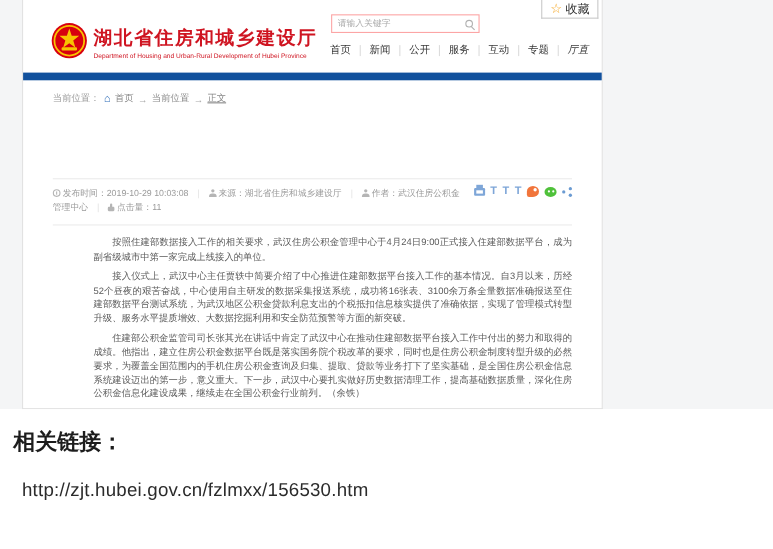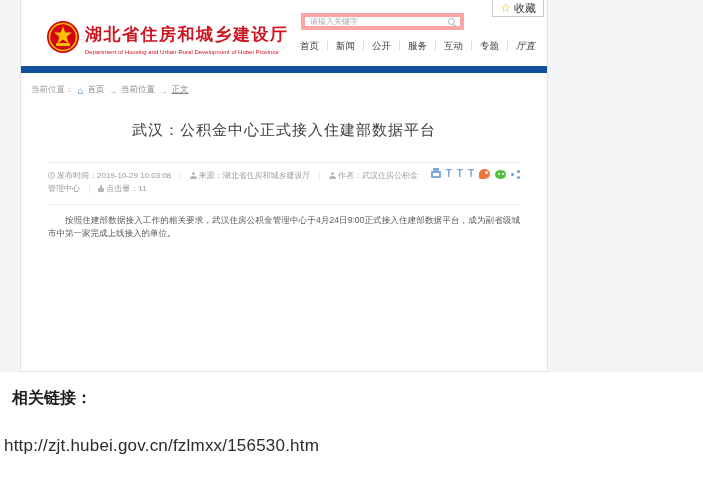--- a/index.html
+++ b/index.html
@@ -15,22 +15,22 @@
   }
   
   .fav-btn {
     position:absolute; top:0; right:3px; height:17px; padding:0 7px;
     background:#fff; border:1px solid #c9c9c9; border-top:none;
     display:flex; align-items:center; gap:3px; font-size:11px; color:#333; cursor:pointer;
   }
   .fav-star { color:#f5a623; font-size:12px; line-height:1; }
   
   .search-wrap {
-    position:absolute; top:13px; left:280px; width:163px; height:17px;
-    background:#fff; border:4px solid #fca5a5; display:flex; align-items:center; padding:0 5px;
+    position:absolute; top:13px; left:280px; width:135px; height:17px;
+    background:#fff; border:1px solid #fca5a5; display:flex; align-items:center; padding:0 5px;
   }
   .search-input {
     border:none; outline:none; flex:1; font-size:8px; color:#555; background:transparent;
     font-family:inherit; min-width:0;
   }
   .search-input::placeholder { color:#aaa; }
   .icon-mag { width:7px; height:7px; border:1px solid #b0b0b0; border-radius:50%; position:relative; flex:none; cursor:pointer; }
   .icon-mag::after { content:''; position:absolute; left:5px; top:5px; width:4px; height:1px; background:#b0b0b0; transform:rotate(45deg); transform-origin:0 0; }
   
   .logo { position:absolute; left:25px; top:19px; width:34px; height:36px; }
@@ -38,21 +38,21 @@
   .site-name { color:#cf1421; font-size:17px; font-weight:bold; letter-spacing:1.5px; white-space:nowrap; }
   .site-name-en { color:#cf1421; font-size:6px; margin-top:3px; white-space:nowrap; }
   .nav { position:absolute; left:271px; top:41px; display:flex; align-items:center; }
   .nav-item {
     font-size:9.5px; color:#3a3a3a; padding:0 8px; line-height:10px;
     border-right:1px solid #dcdcdc; cursor:pointer; white-space:nowrap;
   }
   .nav-item:last-child { border-right:none;font-style:italic; }
   .bluebar { position:absolute; left:0; top:66px; width:100%; height:7px; background:#12519d; }
   
-  .breadcrumb { position:absolute; left:10px; top:84px; font-size:8.5px; color:#999; display:flex; align-items:flex-end; gap:4px; }
+  .breadcrumb { position:absolute; left:27px; top:84px; font-size:8.5px; color:#999; display:flex; align-items:flex-end; gap:4px; }
   .home-glyph { color:#2f6db8; font-size:10px; line-height:1; }
   .crumb-link { color:#888; cursor:pointer; }
   .crumb-current { color:#888;text-decoration:underline; }
   .crumb-sep { color:#aaa; }
   
   .art-title { position:absolute; left:0; top:121px; width:100%; text-align:center; font-size:15px; color:#3d3d3d; font-weight:400; letter-spacing:1px; }
   .divider { position:absolute; left:27px; right:27px; height:1px; background:#ececec; }
   .d1 { top:162px; } .d2 { top:204px; }
   .meta { position:absolute; left:27px; right:27px; top:169px; font-size:8px; color:#9a9a9a; line-height:13px; }
   .meta-icons { float:right; display:flex; align-items:center; gap:5px; margin-left:6px; }
@@ -70,25 +70,25 @@
   .icon-print::after { content:''; position:absolute; top:2px; left:2px; width:6px; height:3px; background:#fff; }
   .t-ctrl { color:#7ea6d8; font-size:10px; font-weight:bold; line-height:1; cursor:pointer; }
   .icon-weibo { display:inline-block; width:11px; height:10px; background:#f1753b; border-radius:50% 50% 50% 2px; position:relative; cursor:pointer; }
   .icon-weibo::after { content:''; position:absolute; right:2px; top:2px; width:3px; height:3px; background:#fff; border-radius:50%; }
   .icon-wechat { display:inline-block; width:11px; height:9px; background:#4fc13a; border-radius:50%; position:relative; cursor:pointer; }
   .icon-wechat::after { content:''; position:absolute; left:2.5px; top:3px; width:2px; height:2px; background:#fff; border-radius:50%; box-shadow:4px 0 0 #fff; }
   .icon-share { display:inline-block; width:9px; height:9px; position:relative; cursor:pointer; }
   .icon-share::before { content:''; position:absolute; left:0; top:3px; width:3px; height:3px; border-radius:50%; background:#6b9bd2; box-shadow:6px -3px 0 #6b9bd2, 6px 3px 0 #6b9bd2; }
   
   .art-body { position:absolute; left:27px; right:27px; top:214px; font-size:8.5px; color:#5a5a5a; line-height:12.5px; text-align:justify; }
-  .art-body p { text-indent:2em; margin-bottom:6px; }
+  .art-body p { text-indent:2em; margin-bottom:6px;margin-left:37px; }
   
   .related { position:absolute; left:0; top:372px; width:703px; height:127px; background:#fff; }
-  .related-heading { position:absolute; left:12px; top:16px; font-size:16px; font-weight:bold; color:#1d1d1d; }
-  .related-url { position:absolute; left:4px; top:64px; font-size:17px; color:#2b2b2b; letter-spacing:0.2px; cursor:pointer; }
+  .related-heading { position:absolute; left:12px; top:16px; font-size:20px; font-weight:bold; color:#1d1d1d; }
+  .related-url { position:absolute; left:20px; top:64px; font-size:17px; color:#2b2b2b; letter-spacing:0.2px; cursor:pointer; }
 </style>
 </head>
 <body>
 
 <div class="backdrop"></div>
 
 <div class="shot">
 
   <div class="fav-btn">
     <span class="fav-star">☆</span>
@@ -127,21 +127,20 @@
   <div class="breadcrumb">
     <span>当前位置：</span>
     <span class="home-glyph">⌂</span>
     <span class="crumb-link">首页</span>
     <span class="crumb-sep">→</span>
     <span class="crumb-link">当前位置</span>
     <span class="crumb-sep">→</span>
     <span class="crumb-current">正文</span>
   </div>
 
-  <div class="art-title">武汉：公积金中心正式接入住建部数据平台</div>
 
   <div class="divider d1"></div>
 
   <div class="meta">
     <span class="meta-icons">
       <span class="icon-print"></span>
       <span class="t-ctrl">T</span>
       <span class="t-ctrl">T</span>
       <span class="t-ctrl">T</span>
       <span class="icon-weibo"></span>
@@ -154,20 +153,22 @@
     <span class="meta-sep">｜</span>
     <span class="icon-person"></span><span>作者：</span><span>武汉住房公积金管理中心</span>
     <span class="meta-sep">｜</span>
     <span class="icon-hand"></span><span>点击量：</span><span>11</span>
   </div>
 
   <div class="divider d2"></div>
 
   <div class="art-body">
     <p>按照住建部数据接入工作的相关要求，武汉住房公积金管理中心于4月24日9:00正式接入住建部数据平台，成为副省级城市中第一家完成上线接入的单位。</p>
+    <p>接入仪式上，武汉中心主任贾轶中简要介绍了中心推进住建部数据平台接入工作的基本情况。自3月以来，历经52个昼夜的艰苦奋战，中心使用自主研发的数据采集报送系统，成功将16张表、3100余万条全量数据准确报送至住建部数据平台测试系统，为武汉地区公积金贷款利息支出的个税抵扣信息核实提供了准确依据，实现了管理模式转型升级、服务水平提质增效、大数据挖掘利用和安全防范预警等方面的新突破。</p>
+    <p>住建部公积金监管司司长张其光在讲话中肯定了武汉中心在推动住建部数据平台接入工作中付出的努力和取得的成绩。他指出，建立住房公积金数据平台既是落实国务院个税改革的要求，同时也是住房公积金制度转型升级的必然要求，为覆盖全国范围内的手机住房公积金查询及归集、提取、贷款等业务打下了坚实基础，是全国住房公积金信息系统建设迈出的第一步，意义重大。下一步，武汉中心要扎实做好历史数据清理工作，提高基础数据质量，深化住房公积金信息化建设成果，继续走在全国公积金行业前列。（余铁）</p>
   </div>
 
 </div>
 
 <div class="related">
   <div class="related-heading">相关链接：</div>
   <div class="related-url">http://zjt.hubei.gov.cn/fzlmxx/156530.htm</div>
 </div>
 
 </body></html>

